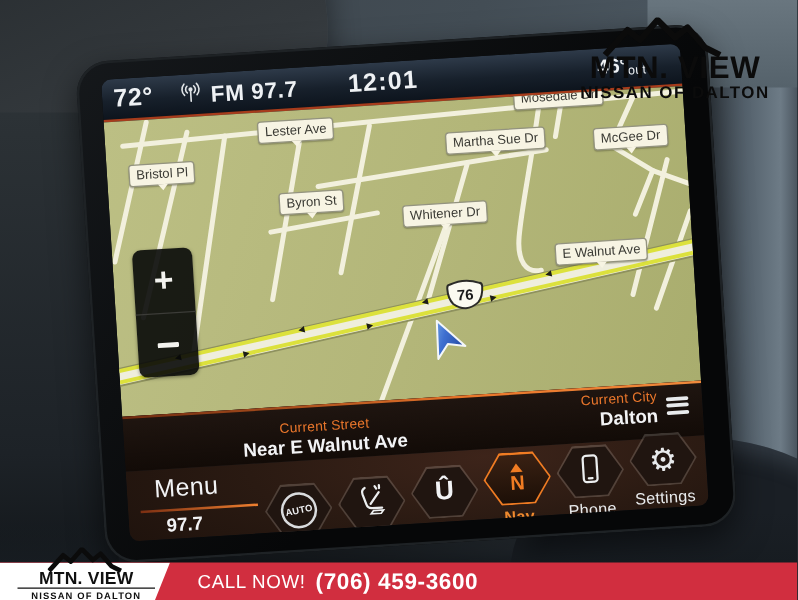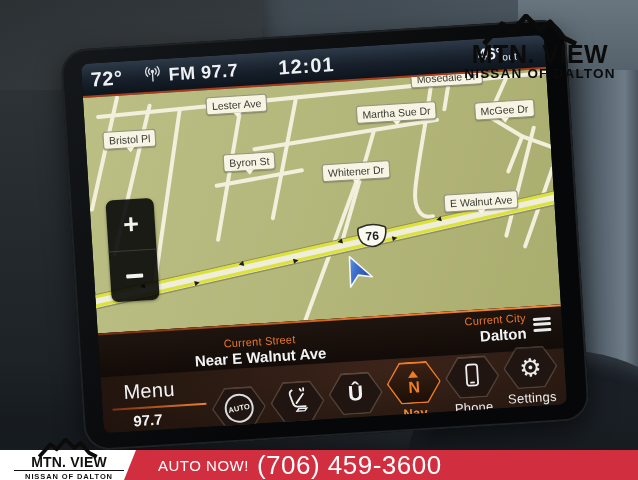--- a/index.html
+++ b/index.html
@@ -113,21 +113,21 @@
   .banner{position:absolute;left:0;bottom:0;width:638px;height:30px;z-index:50;
        background:#d12e3f;}
   .banner-white{position:absolute;left:0;top:0;width:150px;height:30px;background:#ffffff;
        clip-path:polygon(0 0,136px 0,124px 100%,0 100%);}
   .banner-logo{position:absolute;left:14px;top:1px;width:110px;text-align:center;color:#101010;}
   .banner-logo .bn-mtn{position:absolute;left:24px;top:-13px;}
   .bn-line1{font-size:14px;font-weight:900;line-height:1;margin-top:4px;letter-spacing:.2px;}
   .bn-line2{font-size:7.5px;font-weight:700;letter-spacing:.9px;border-top:1px solid #101010;margin-top:1px;padding-top:1px;}
   .banner-text{position:absolute;left:158px;top:0;height:30px;display:flex;align-items:center;color:#fff;white-space:nowrap;}
   .bn-call{font-size:15px;letter-spacing:.5px;}
-  .bn-phone{font-size:26px;font-weight:400;margin-left:8px;letter-spacing:.5px;text-align:center;}
+  .bn-phone{font-size:18px;font-weight:700;margin-left:8px;letter-spacing:.5px;text-align:center;}
   .bn-site{font-size:15.5px;font-weight:800;margin-left:42px;letter-spacing:.3px;}
 </style>
 </head>
 <body>
 
 <div class="stage">
 
   <div class="hood"></div>
   <div class="dash-left"></div>
   <div class="dash-right"></div>
@@ -341,18 +341,18 @@
   <div class="banner">
     <div class="banner-white"></div>
     <div class="banner-logo">
       <svg class="bn-mtn" width="60" height="20" viewBox="0 0 96 32">
         <path d="M2,30 L20,10 L30,18 L44,2 L58,16 L68,8 L82,24 L94,30" fill="none" stroke="#0b0b0b" stroke-width="6" stroke-linejoin="round"></path>
       </svg>
       <div class="bn-line1">MTN. VIEW</div>
       <div class="bn-line2">NISSAN OF DALTON</div>
     </div>
     <div class="banner-text">
-      <span class="bn-call">AUTO NOW!</span>
+      <span class="bn-call">CALL NOW!</span>
       <span class="bn-phone">(706) 459-3600</span>
     </div>
   </div>
 
 </div>
 
 </body></html>

